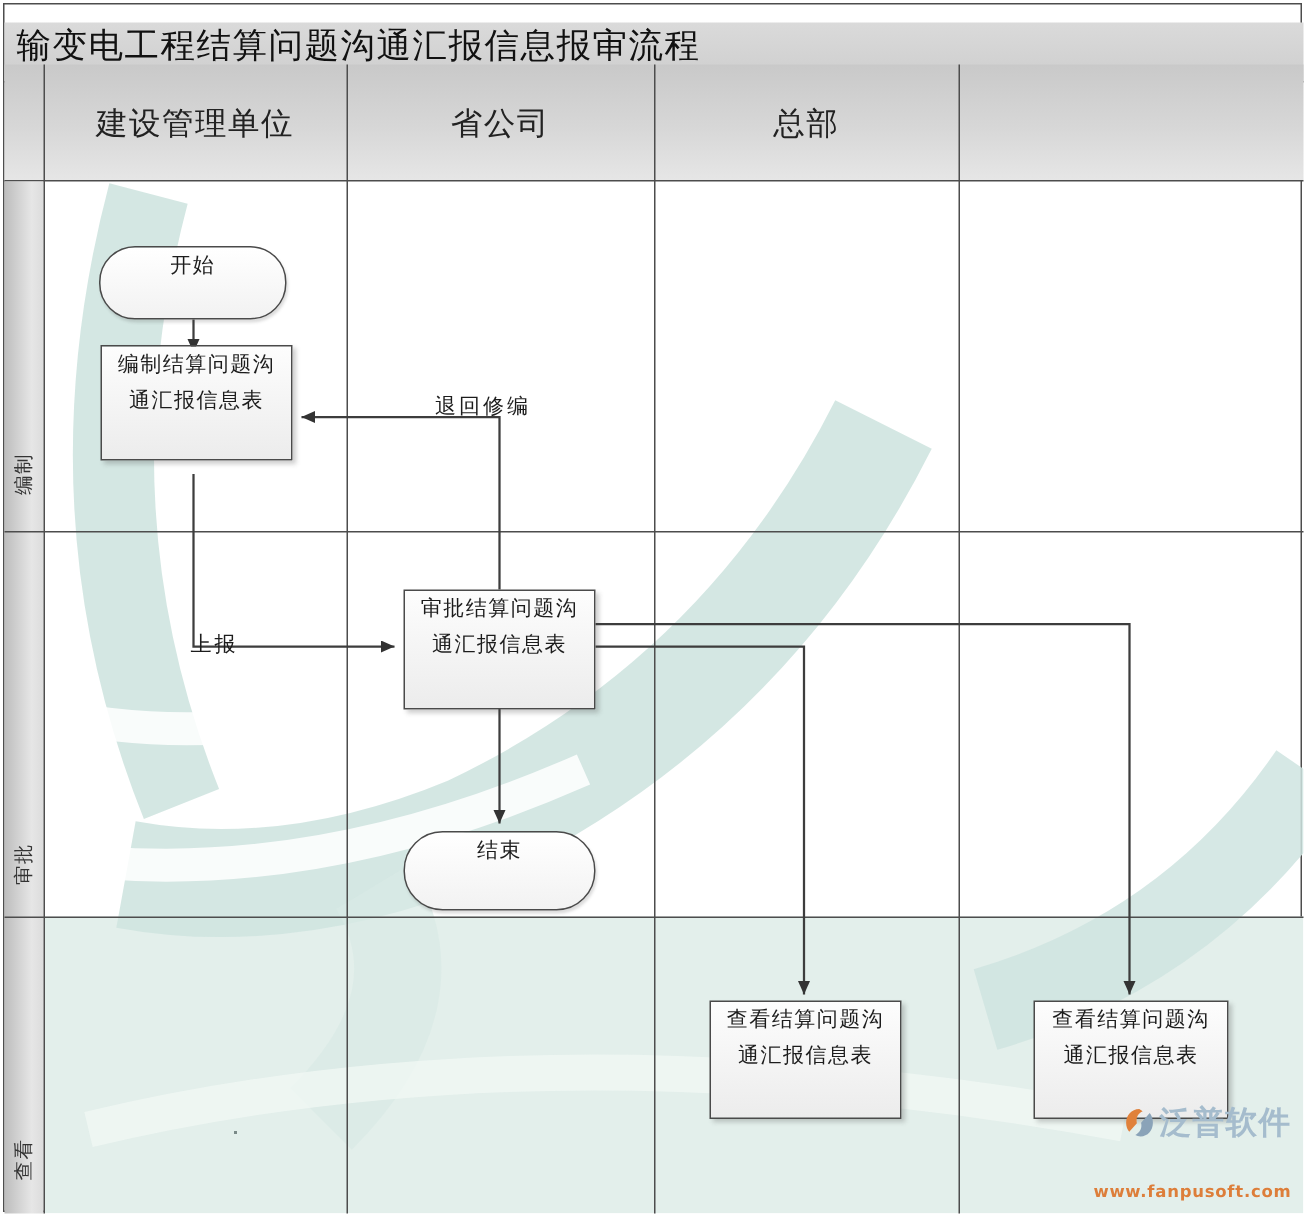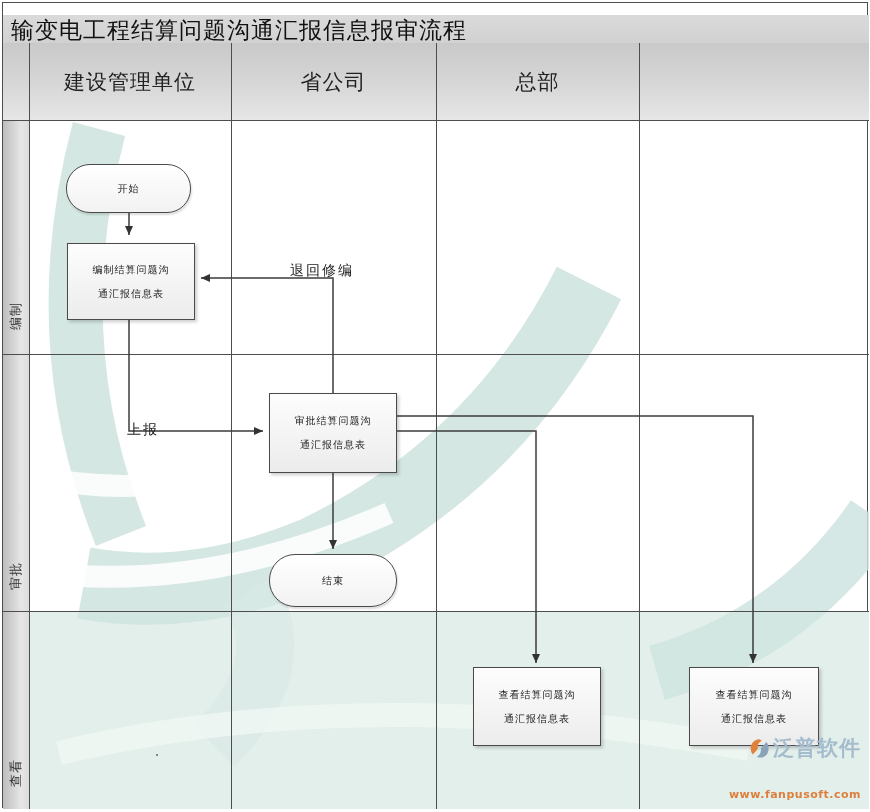--- a/index.html
+++ b/index.html
@@ -51,34 +51,34 @@
   .v1{left:26px;}.v2{left:228px;}.v3{left:433px;}.v4{left:636px;}
   .hline{position:absolute;left:0;width:866px;height:1px;background:#4d4d4d;z-index:2;}
   .h1{top:351px;}.h2{top:608px;}
   
   .swirl{position:absolute;left:26px;top:118px;width:840px;height:688px;z-index:0;overflow:hidden;}
   
   .connectors{position:absolute;left:0;top:0;width:866px;height:806px;z-index:3;}
   
   .node{
     position:absolute;box-sizing:border-box;border:1px solid #4a4a4a;
-    display:flex;flex-direction:column;align-items:center;justify-content:center;
-    text-align:center;font-size:10px;line-height:24px;letter-spacing:1px;color:#1c1c1c;
+    display:flex;flex-direction:column;align-items:center;
+    text-align:center;font-size:14px;line-height:24px;letter-spacing:1px;color:#1c1c1c;
     z-index:4;
   }
   .rect{
     background:linear-gradient(180deg,#fdfdfd,#ececec);
     box-shadow:2px 2px 3px rgba(60,60,60,0.25);
   }
   .pill{
     background:linear-gradient(180deg,#ffffff,#f2f2f2);
     box-shadow:1px 2px 2px rgba(60,60,60,0.18);
   }
   .n-start{left:63px;top:161px;width:125px;height:49px;border-radius:24px;}
-  .n-compile{left:64px;top:240px;width:128px;height:77px;}
+  .n-compile{left:64px;top:227px;width:128px;height:77px;}
   .n-approve{left:266px;top:390px;width:128px;height:80px;}
   .n-end{left:266px;top:551px;width:128px;height:53px;border-radius:26px;}
   .n-view1{left:470px;top:664px;width:128px;height:79px;}
   .n-view2{left:686px;top:664px;width:130px;height:79px;}
   
   .edge-label{
     position:absolute;z-index:5;font-size:14px;letter-spacing:2px;color:#1c1c1c;
     display:flex;align-items:center;justify-content:center;
   }
   .el-report{left:110px;top:418px;width:60px;height:18px;}

